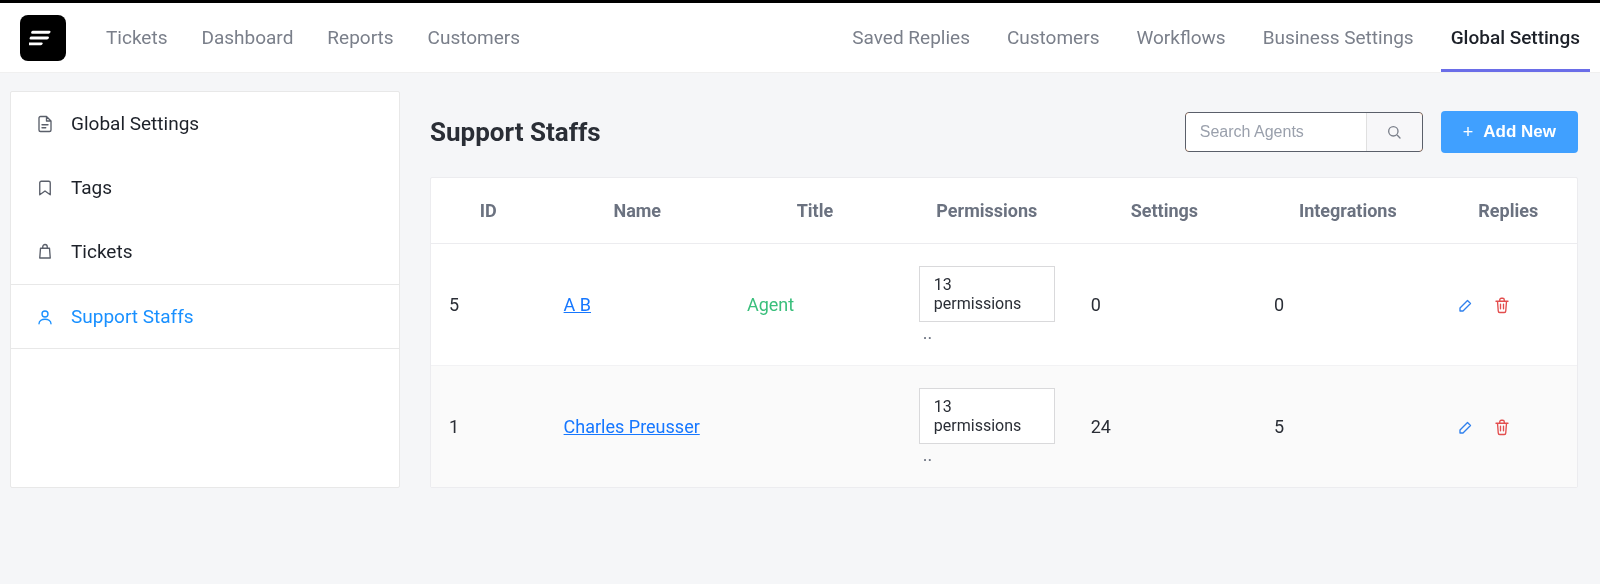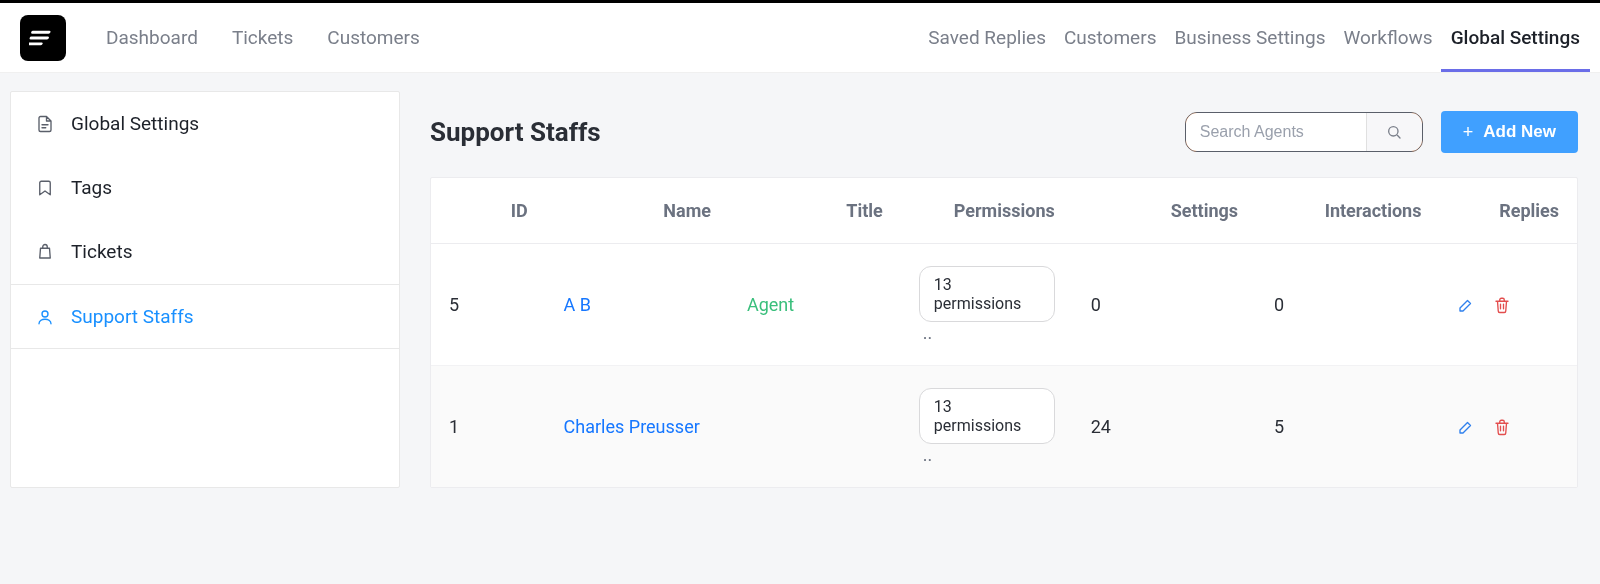--- a/index.html
+++ b/index.html
@@ -28,21 +28,21 @@
     height: 46px;
     background: #000;
     border-radius: 8px;
     display: flex;
     align-items: center;
     justify-content: center;
     margin-right: 40px;
   }
   .logo svg { width: 28px; height: 28px; }
   .nav-left { display: flex; gap: 34px; }
-  .nav-right { display: flex; gap: 18px; margin-left: auto; }
+  .nav-right { display: flex; gap: 37px; margin-left: auto; }
   .nav-item {
     font-size: 19px;
     color: #7a7f8a;
     cursor: pointer;
     padding: 22px 0;
     position: relative;
   }
   .nav-item.active {
     color: #1d2129;
     font-weight: 500;
@@ -107,21 +107,21 @@
   }
   .header-actions {
     margin-left: auto;
     display: flex;
     gap: 18px;
     align-items: center;
   }
   .search-wrap {
     display: flex;
     border: 1.5px solid #5a5f6a;
-    border-radius: 12px;
+    border-radius: 4px;
     overflow: hidden;
     background: #f97316;
   }
   .search-input {
     border: none;
     outline: none;
     padding: 10px 14px;
     font-size: 16px;
     width: 180px;
     color: #333;
@@ -157,45 +157,46 @@
     font-weight: 400;
   }
   .table-wrap {
     background: #fff;
     border: 1px solid #ececef;
     border-radius: 2px;
     margin: 0 12px;
   }
   table { width: 100%; border-collapse: collapse; }
   thead th {
-    text-align: right;
+    text-align: center;
     font-size: 18px;
     font-weight: 700;
     color: #6b7280;
     padding: 22px 18px;
     border-bottom: 1px solid #ececef;
   }
   tbody td {
     padding: 22px 18px;
     font-size: 18px;
     color: #2a2e36;
     border-bottom: 1px solid #f2f2f4;
     vertical-align: middle;
   }
   tbody tr:nth-child(even) { background: #fafafa; }
   tbody tr:last-child td { border-bottom: none; }
   .name-link {
     color: #1677ff;
+    text-decoration: underline;
     cursor: pointer;
   }
   .title-agent { color: #3abf7c; }
   .perm-pill {
     display: inline-block;
     border: 1px solid #d9d9db;
-    border-radius: 12px;
+    border-radius: 0;
     padding: 8px 14px;
     font-size: 16px;
     color: #2a2e36;
     background: #fff;
     cursor: pointer;
   }
   .ellipsis { color: #6b7280; margin-left: 4px; }
   .action-icons { display: flex; gap: 18px; align-items: center; }
   .edit-icon { color: #2f80ed; cursor: pointer; }
   .delete-icon { color: #e34d4d; cursor: pointer; }
@@ -206,29 +207,30 @@
 
 <div class="topbar-accent"></div>
 
 <div class="header">
   <div class="logo">
     <svg viewBox="0 0 24 24" fill="none">
       <path d="M5 7h14M5 12h14M5 17h10" stroke="#fff" stroke-width="2.5" stroke-linecap="round" transform="skewX(-15)"></path>
     </svg>
   </div>
   <div class="nav-left">
+    <div class="nav-item">Tickets</div>
     <div class="nav-item">Dashboard</div>
-    <div class="nav-item">Tickets</div>
+    <div class="nav-item">Reports</div>
     <div class="nav-item">Customers</div>
   </div>
   <div class="nav-right">
     <div class="nav-item">Saved Replies</div>
     <div class="nav-item">Customers</div>
+    <div class="nav-item">Workflows</div>
     <div class="nav-item">Business Settings</div>
-    <div class="nav-item">Workflows</div>
     <div class="nav-item active">Global Settings</div>
   </div>
 </div>
 
 <div class="body-wrap">
 
   <div class="sidebar">
     <div class="sidebar-item">
       <span class="icon">
         <svg width="18" height="18" viewBox="0 0 24 24" fill="none">
@@ -286,21 +288,21 @@
 
     <div class="table-wrap">
       <table>
         <thead>
           <tr>
             <th style="width:10%">ID</th>
             <th style="width:16%">Name</th>
             <th style="width:15%">Title</th>
             <th style="width:15%">Permissions</th>
             <th style="width:16%">Settings</th>
-            <th style="width:16%">Interactions</th>
+            <th style="width:16%">Integrations</th>
             <th style="width:12%">Replies</th>
           </tr>
         </thead>
         <tbody>
           <tr>
             <td>5</td>
             <td><a class="name-link">A B</a></td>
             <td><span class="title-agent">Agent</span></td>
             <td>
               <span class="perm-pill">13 permissions</span><span class="ellipsis">..</span>

